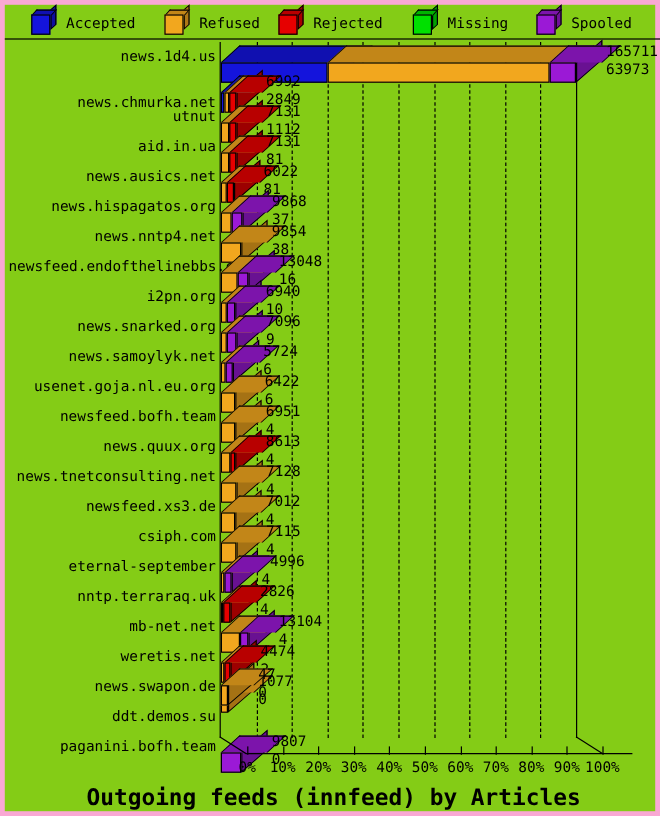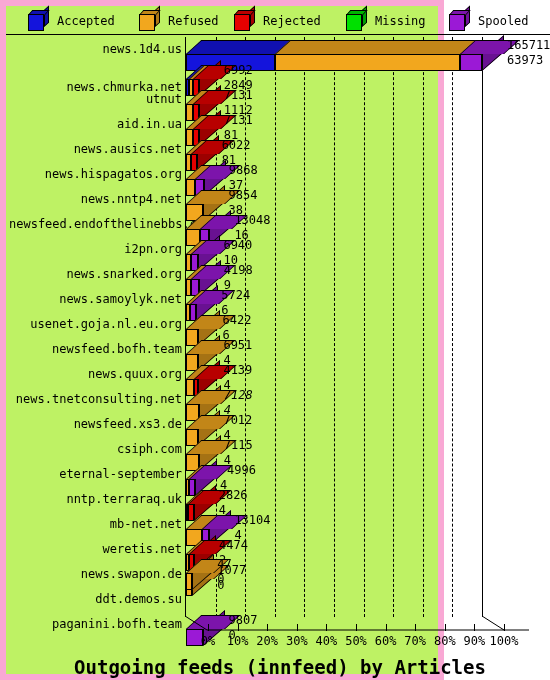--- a/index.html
+++ b/index.html
@@ -8,25 +8,25 @@
     background: #ffffff;
   }
   body {
     width: 550px;
     height: 680px;
     font-family: "DejaVu Sans Mono", monospace;
     overflow: hidden;
   }
   #root {
     position: relative;
-    width: 444px;
+    width: 550px;
     height: 680px;
     box-sizing: border-box;
-    border: 6px solid #f9a8d4;
-    background: #bef264;
+    border: 4px solid #f9a8d4;
+    background: #84cc16;
   }
 
   
   #legend {
     position: absolute;
     left: 0;
     top: 0;
     width: 548px;
     height: 29px;
     border-bottom: 1px solid #000000;
@@ -383,21 +383,21 @@
             <div class="seg" style="left: 6.328px; top: 14px; width: 7.104px; height: 17px; background: rgb(155, 25, 214);"></div>
             <div class="val-label" style="left: 38.432px; top: -2px;">6940</div>
             <div class="val-label" style="left: 38.432px; top: 13px;">10</div>
           </div>
           <div class="bar-row" style="top: 230px; left: 0px; width: 330px; height: 31px;">
             <div class="seg-side" style="left: 13.728px; top: 14px; height: 17px; width: 22px; background: rgb(105, 17, 146);"></div>
             <div class="seg-top" style="left: 1px; top: 0px; width: 27.328px; height: 14px; background: rgb(194, 134, 24);"></div>
             <div class="seg-top" style="left: 6.328px; top: 0px; width: 29.4px; height: 14px; background: rgb(124, 20, 171);"></div>
             <div class="seg" style="left: 1px; top: 14px; width: 5.328px; height: 17px; background: rgb(242, 167, 30);"></div>
             <div class="seg" style="left: 6.328px; top: 14px; width: 7.4px; height: 17px; background: rgb(155, 25, 214);"></div>
-            <div class="val-label" style="left: 38.728px; top: -2px;">4198</div>
+            <div class="val-label" style="left: 38.728px; top: -2px;">7096</div>
             <div class="val-label" style="left: 38.728px; top: 13px;">9</div>
           </div>
           <div class="bar-row" style="top: 255px; left: 0px; width: 330px; height: 31px;">
             <div class="seg-side" style="left: 11.36px; top: 14px; height: 17px; width: 22px; background: rgb(105, 17, 146);"></div>
             <div class="seg-top" style="left: 1px; top: 0px; width: 25.848px; height: 14px; background: rgb(194, 134, 24);"></div>
             <div class="seg-top" style="left: 4.848px; top: 0px; width: 28.512px; height: 14px; background: rgb(124, 20, 171);"></div>
             <div class="seg" style="left: 1px; top: 14px; width: 3.848px; height: 17px; background: rgb(242, 167, 30);"></div>
             <div class="seg" style="left: 4.848px; top: 14px; width: 6.512px; height: 17px; background: rgb(155, 25, 214);"></div>
             <div class="val-label" style="left: 36.36px; top: -2px;">5724</div>
             <div class="val-label" style="left: 36.36px; top: 13px;">6</div>
@@ -415,24 +415,24 @@
             <div class="seg" style="left: 1px; top: 14px; width: 12.432px; height: 17px; background: rgb(242, 167, 30);"></div>
             <div class="val-label" style="left: 38.432px; top: -2px;">6951</div>
             <div class="val-label" style="left: 38.432px; top: 13px;">4</div>
           </div>
           <div class="bar-row" style="top: 330px; left: 0px; width: 330px; height: 31px;">
             <div class="seg-side" style="left: 13.432px; top: 14px; height: 17px; width: 22px; background: rgb(156, 0, 0);"></div>
             <div class="seg-top" style="left: 1px; top: 0px; width: 29.696px; height: 14px; background: rgb(194, 134, 24);"></div>
             <div class="seg-top" style="left: 8.696px; top: 0px; width: 26.736px; height: 14px; background: rgb(184, 0, 0);"></div>
             <div class="seg" style="left: 1px; top: 14px; width: 7.696px; height: 17px; background: rgb(242, 167, 30);"></div>
             <div class="seg" style="left: 8.696px; top: 14px; width: 4.736px; height: 17px; background: rgb(230, 0, 0);"></div>
-            <div class="val-label" style="left: 38.432px; top: -2px;">4139</div>
+            <div class="val-label" style="left: 38.432px; top: -2px;">8613</div>
             <div class="val-label" style="left: 38.432px; top: 13px;">4</div>
           </div>
-          <div class="bar-row" style="top: 355px; left: 0px; width: 330px; height: 31px; font-style: italic;">
+          <div class="bar-row" style="top: 355px; left: 0px; width: 330px; height: 31px;">
             <div class="seg-side" style="left: 13.728px; top: 14px; height: 17px; width: 22px; background: rgb(165, 114, 20);"></div>
             <div class="seg-top" style="left: 1px; top: 0px; width: 34.728px; height: 14px; background: rgb(194, 134, 24);"></div>
             <div class="seg" style="left: 1px; top: 14px; width: 12.728px; height: 17px; background: rgb(242, 167, 30);"></div>
             <div class="val-label" style="left: 38.728px; top: -2px;">7128</div>
             <div class="val-label" style="left: 38.728px; top: 13px;">4</div>
           </div>
           <div class="bar-row" style="top: 380px; left: 0px; width: 330px; height: 31px;">
             <div class="seg-side" style="left: 13.432px; top: 14px; height: 17px; width: 22px; background: rgb(165, 114, 20);"></div>
             <div class="seg-top" style="left: 1px; top: 0px; width: 34.432px; height: 14px; background: rgb(194, 134, 24);"></div>
             <div class="seg" style="left: 1px; top: 14px; width: 12.432px; height: 17px; background: rgb(242, 167, 30);"></div>

